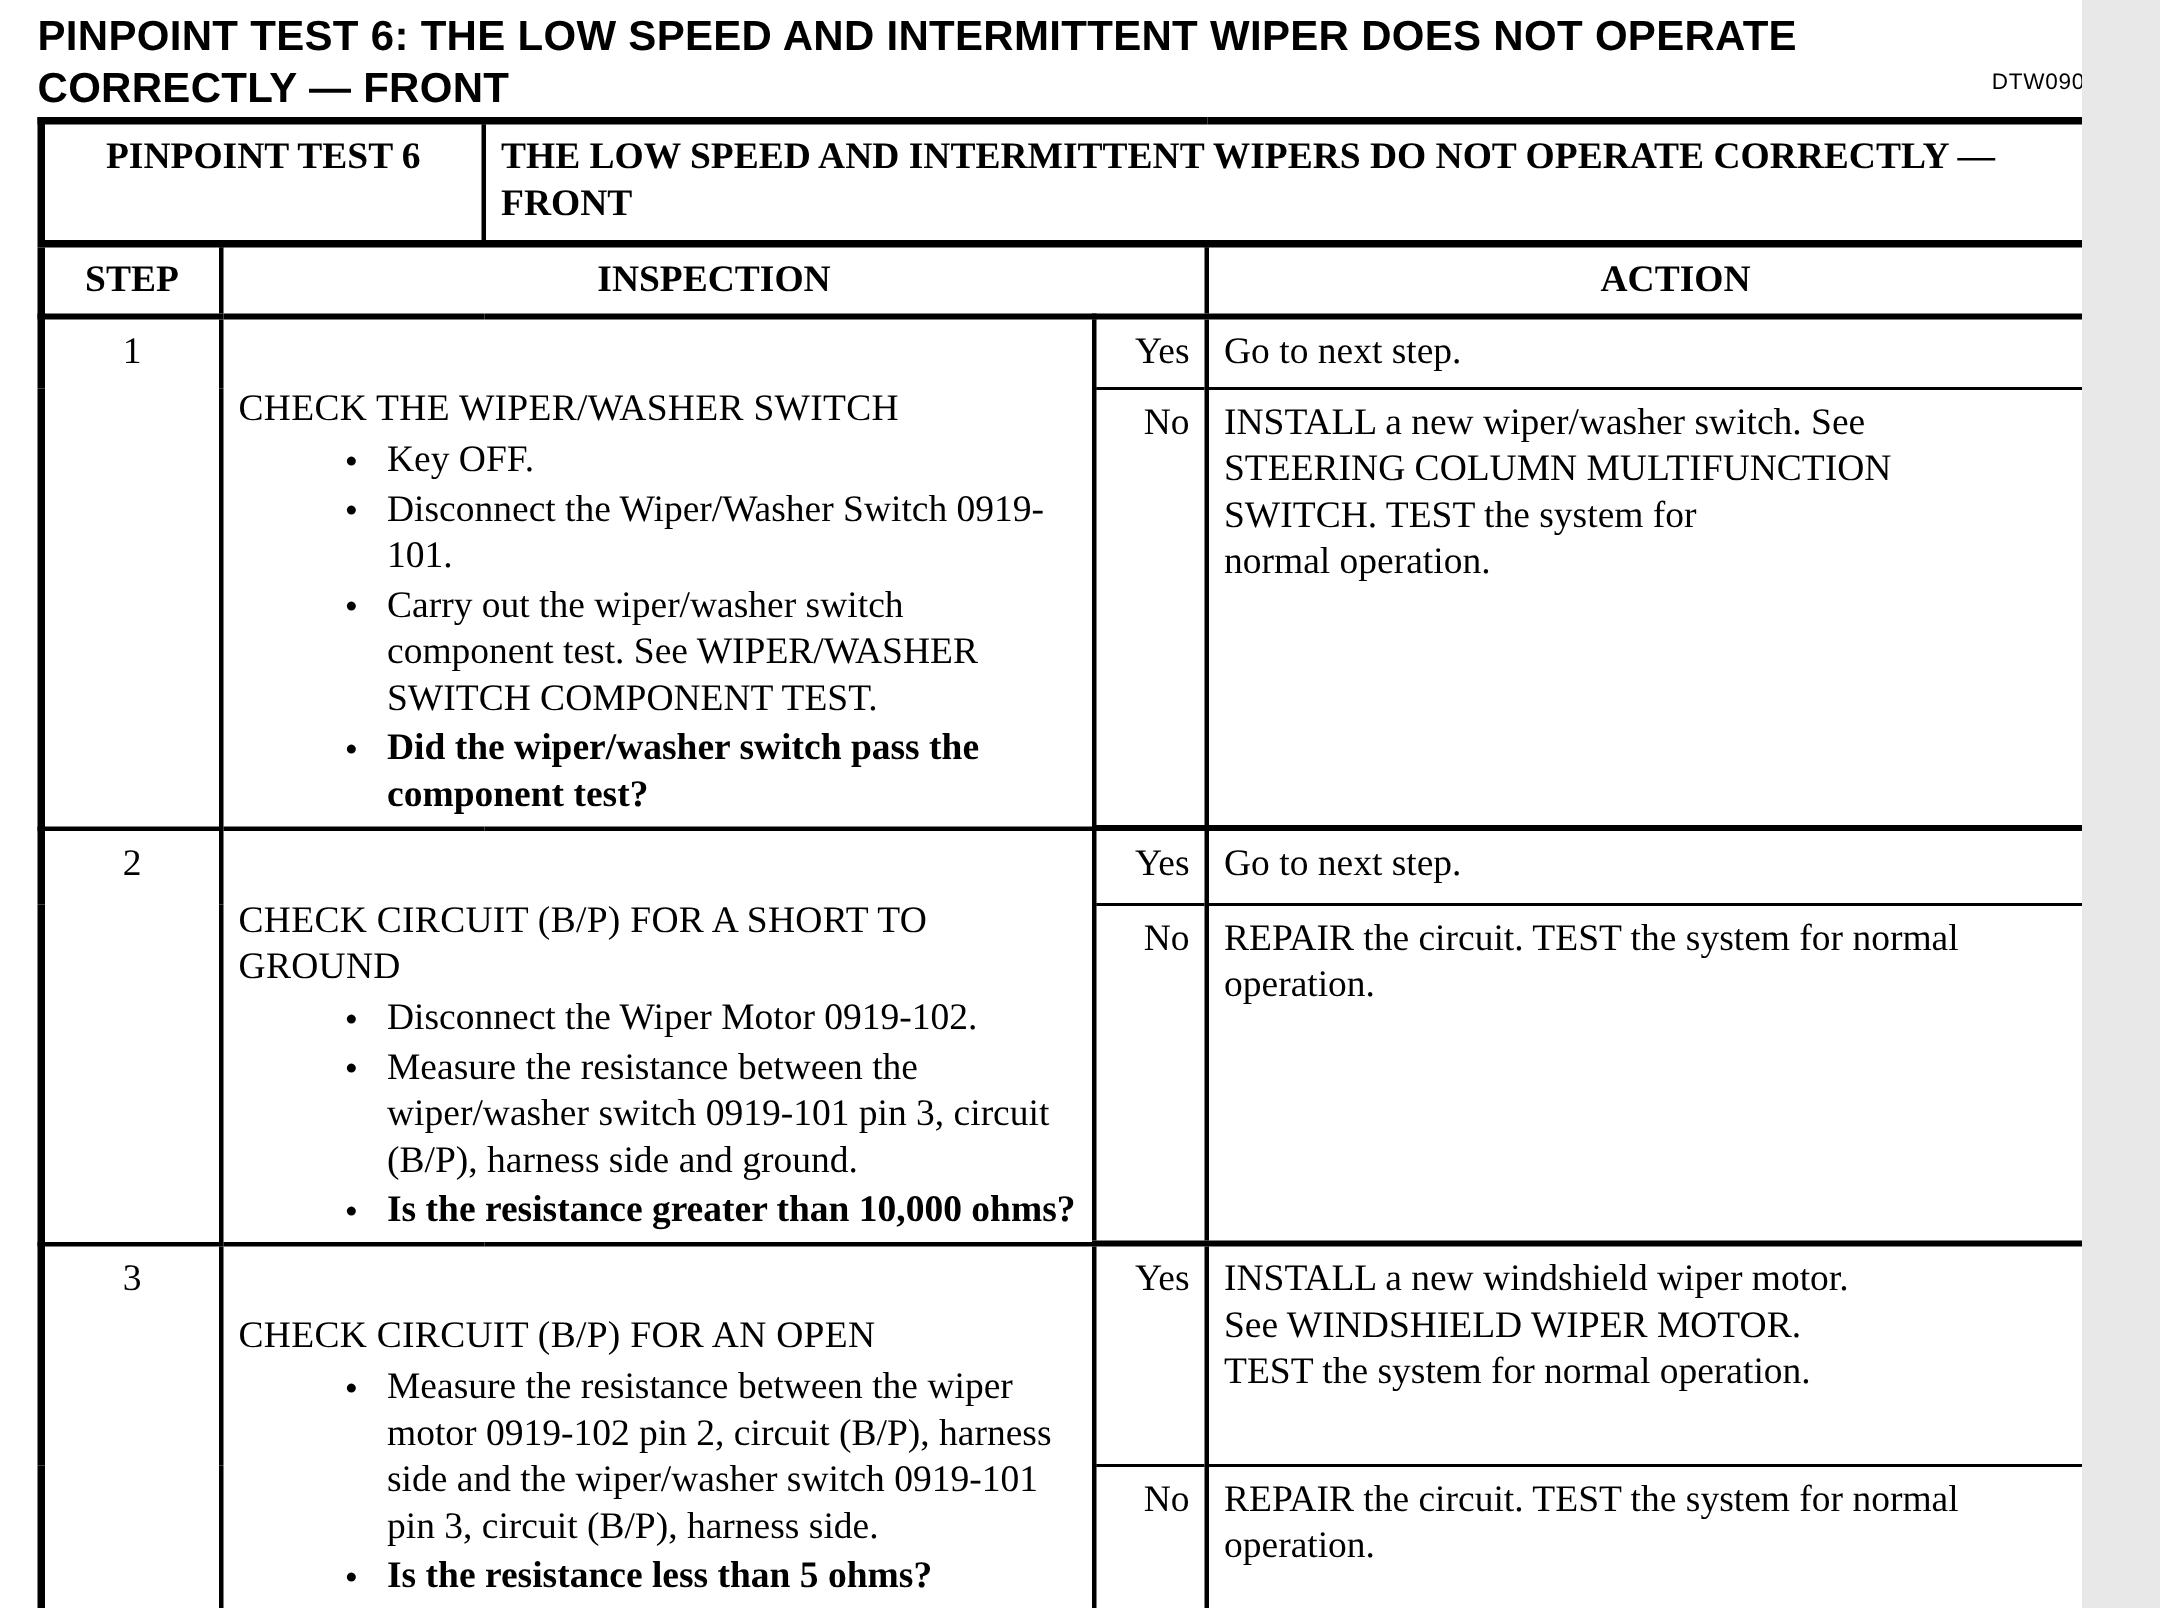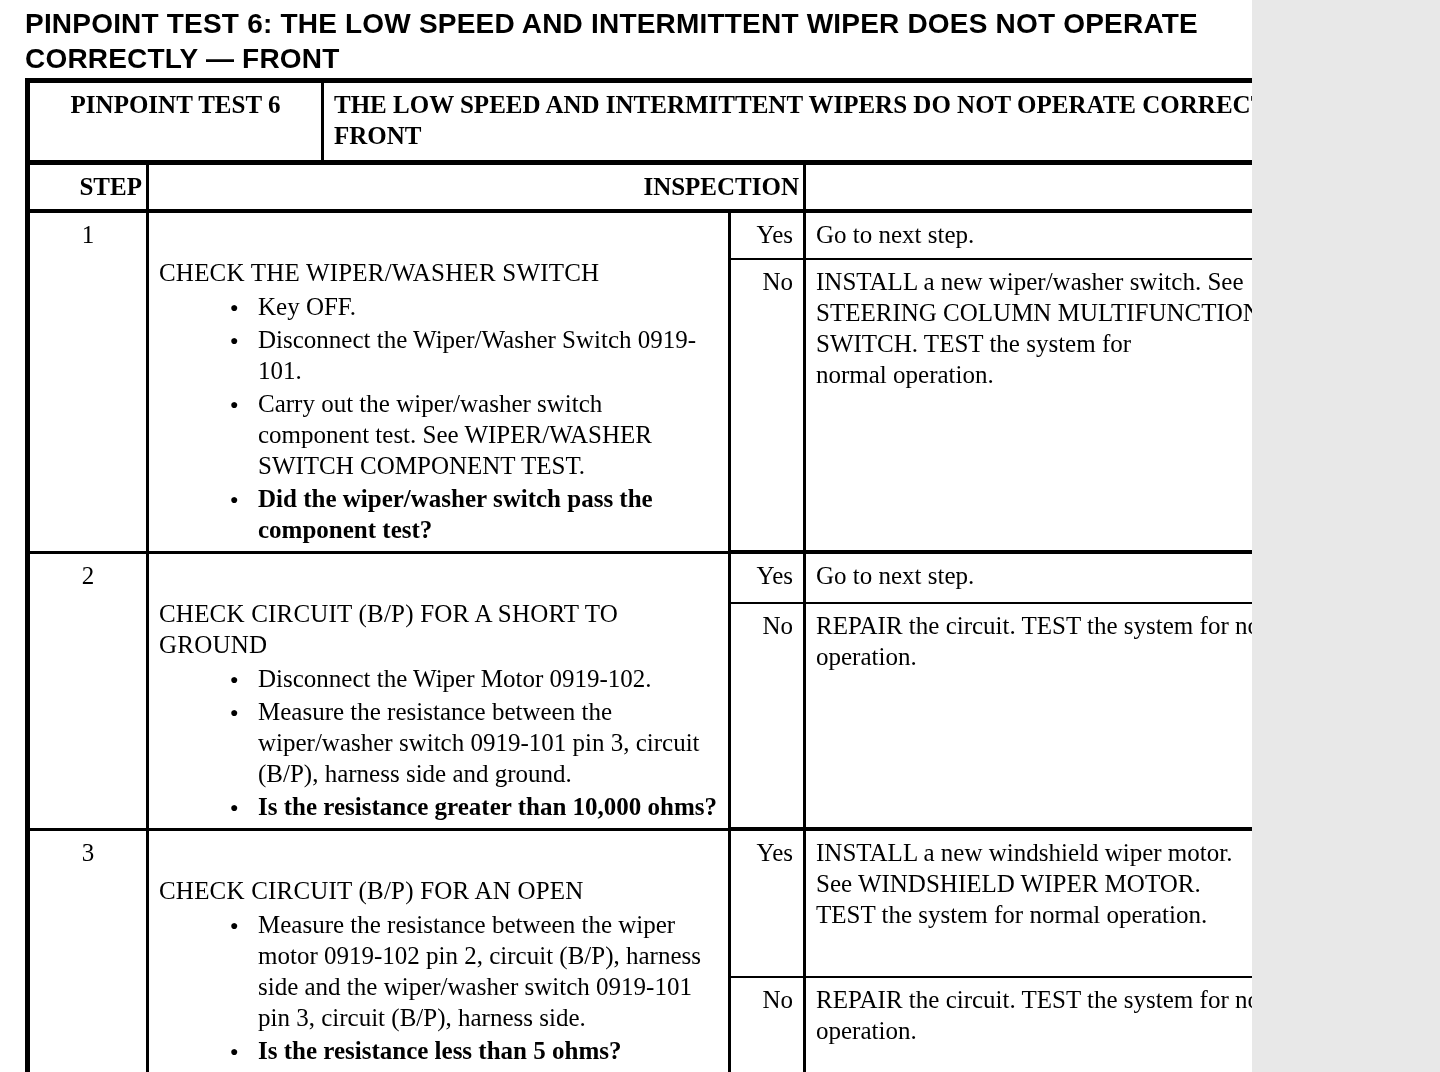--- a/index.html
+++ b/index.html
@@ -1,17 +1,17 @@
 <!DOCTYPE html>
 <html><head>
 <meta charset="utf-8">
 <style>
   html,body { margin:0; padding:0; background:#e8e8e8; }
   .page {
-    position:relative; width:1252px; height:1072px; background:#ffffff;
+    position:relative; width:1388px; height:1072px; background:#ffffff;
     font-family:"Liberation Sans", sans-serif; color:#000; overflow:hidden;
   }
   
   .masthead { position:absolute; left:25px; top:6px; width:1401px; }
   .masthead-title {
     width:1300px; font-weight:bold; font-size:28px; line-height:35px;
     letter-spacing:0.2px;
   }
   .doc-code {
     position:absolute; right:2px; top:40px;
@@ -28,21 +28,21 @@
     border:3px solid #000; vertical-align:top;
     font-size:25px; line-height:31px; padding:6px 10px;
     overflow:hidden;
   }
   tr.h1 { height:82px; }
   tr.h1 td { border-bottom-width:5px; }
   td.h1a { font-weight:bold; font-size:25px; text-align:center; vertical-align:middle; }
   td.h1b { font-weight:bold; font-size:25px; vertical-align:middle; padding-left:16px; padding-right:40px; }
   tr.h2 { height:48px; }
   tr.h2 td {
-    font-weight:bold; text-align:right; vertical-align:middle;
+    font-weight:bold; text-align:center; vertical-align:middle;
     border-bottom-width:4px; padding:4px;
   }
   td.step { text-align:center; padding-top:9px; border-bottom-width:4px; }
   td.insp { border-bottom-width:4px; padding:7px 8px 6px 16px; }
   .insp-title { letter-spacing:0.2px;margin-top:38px; }
   ul.bullets { list-style:none; margin:3px 0 0 0; padding:0 0 0 99px; }
   ul.bullets li { position:relative; margin-top:2px; }
   ul.bullets li::before {
     content:"●"; position:absolute; left:-28px; top:1px;
     font-size:14px; line-height:31px;

